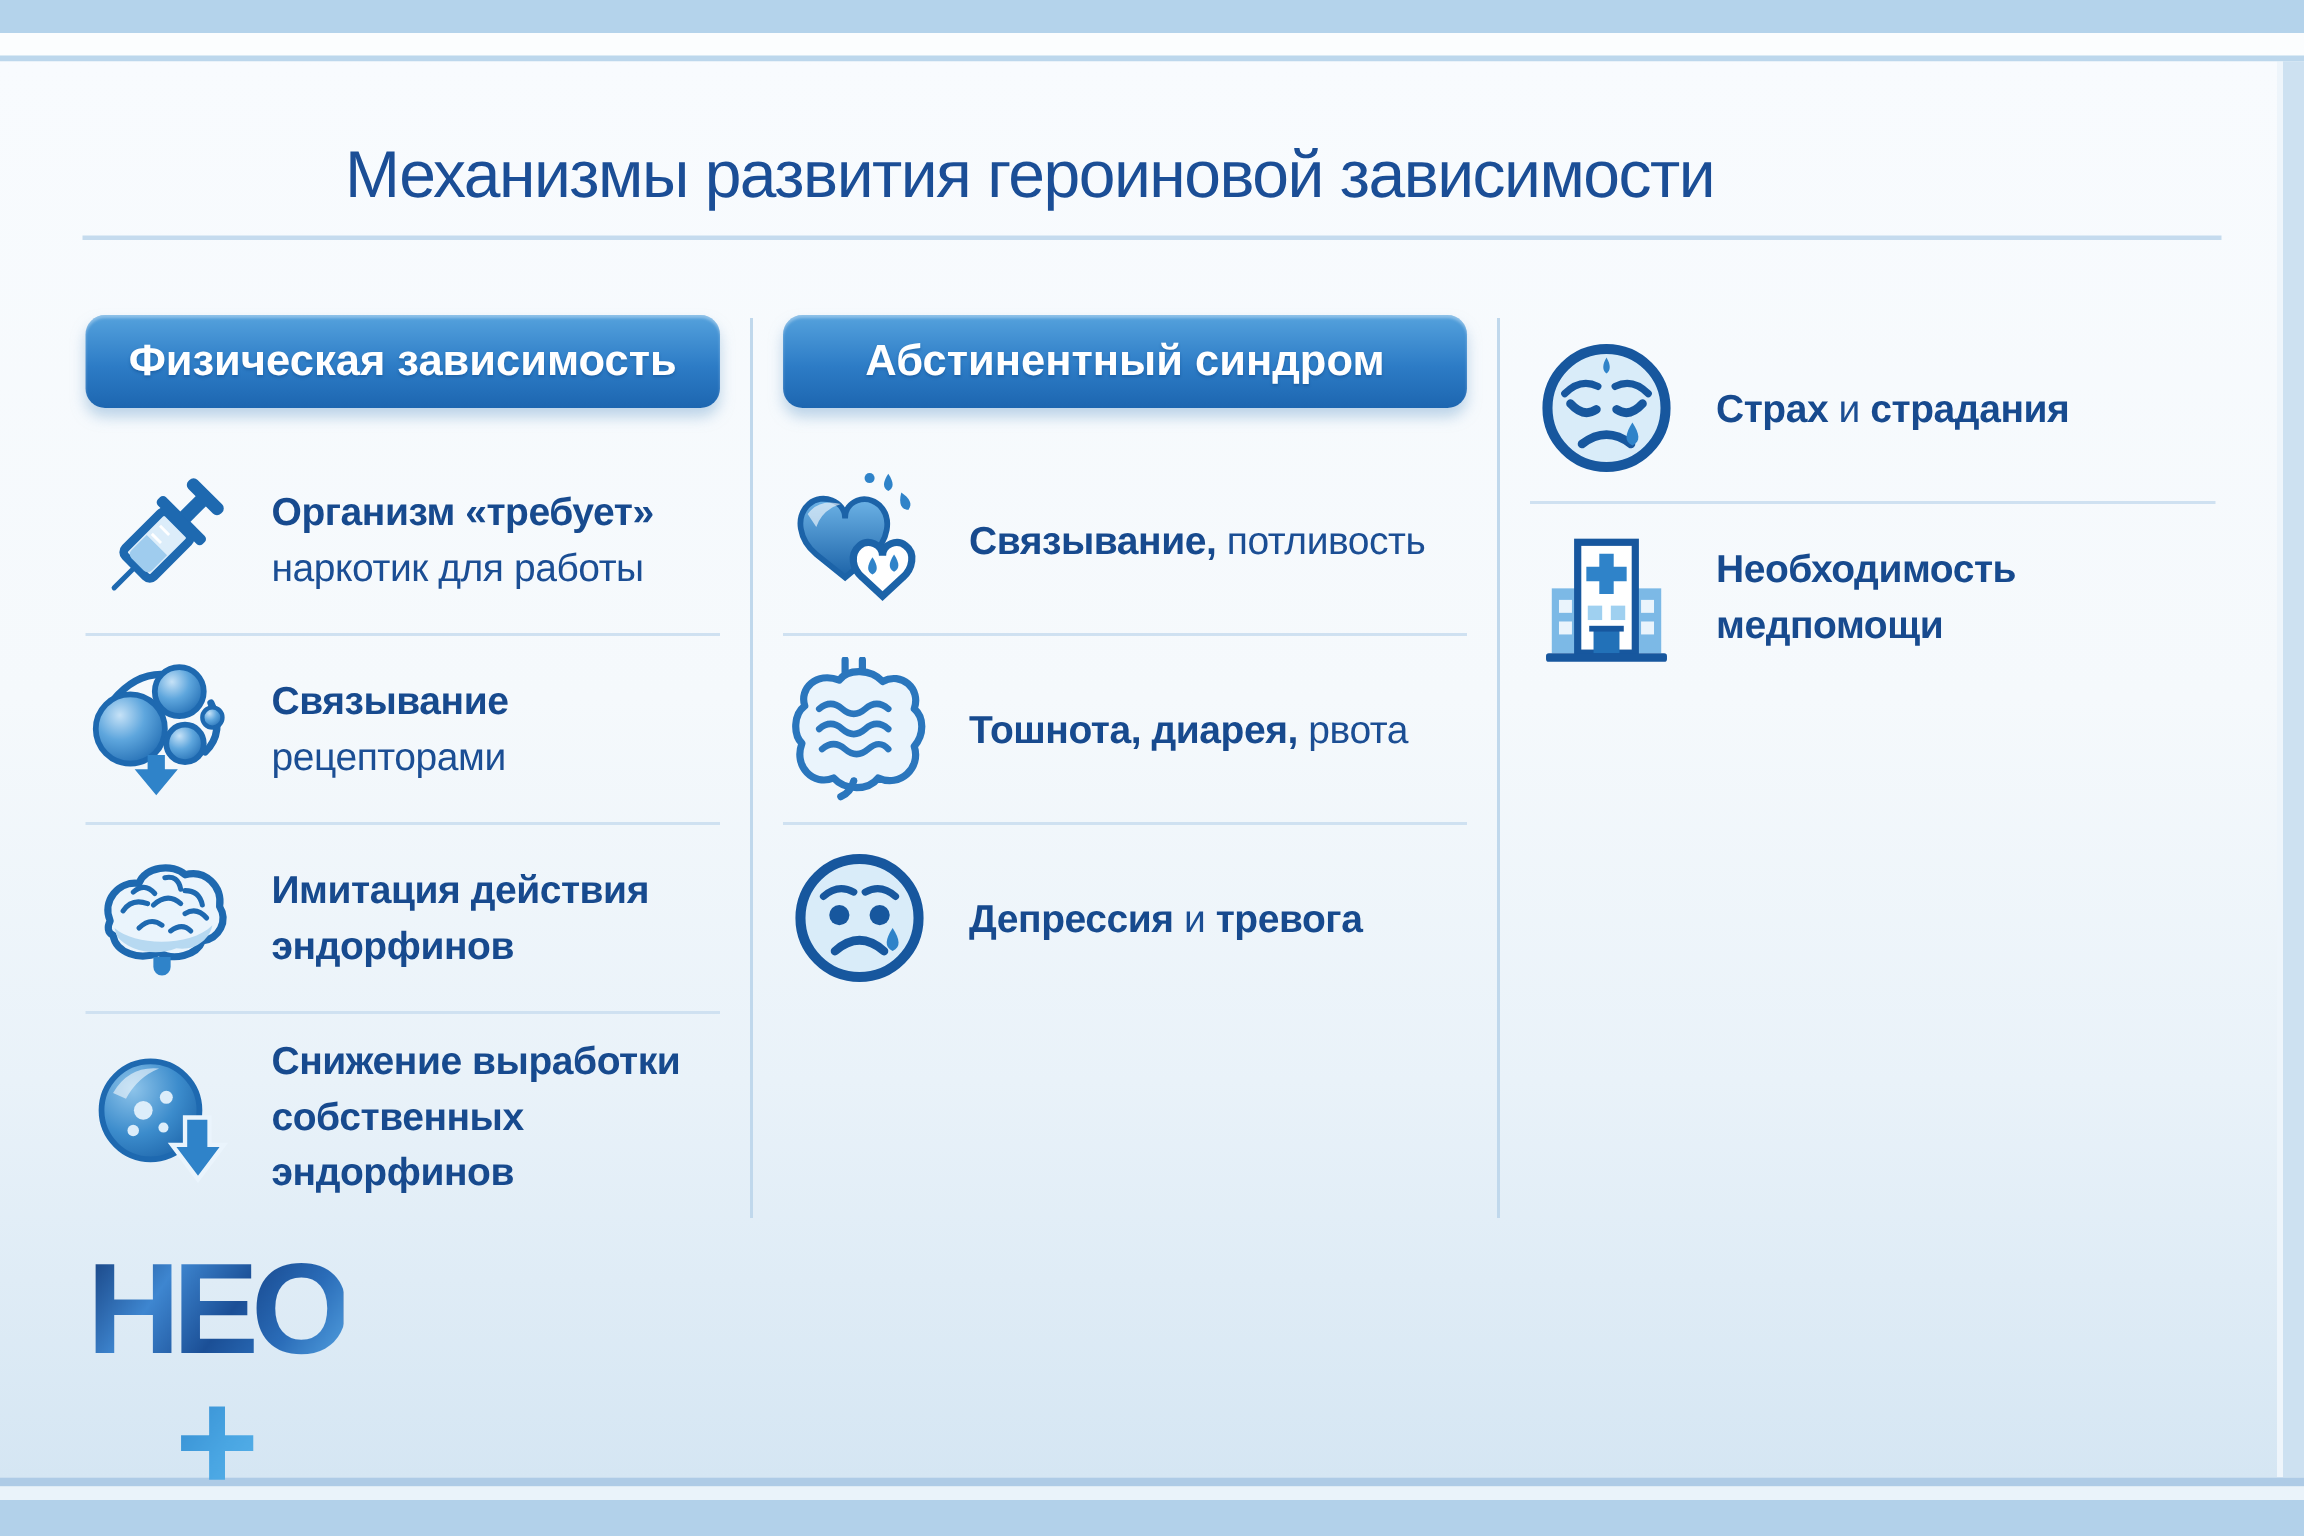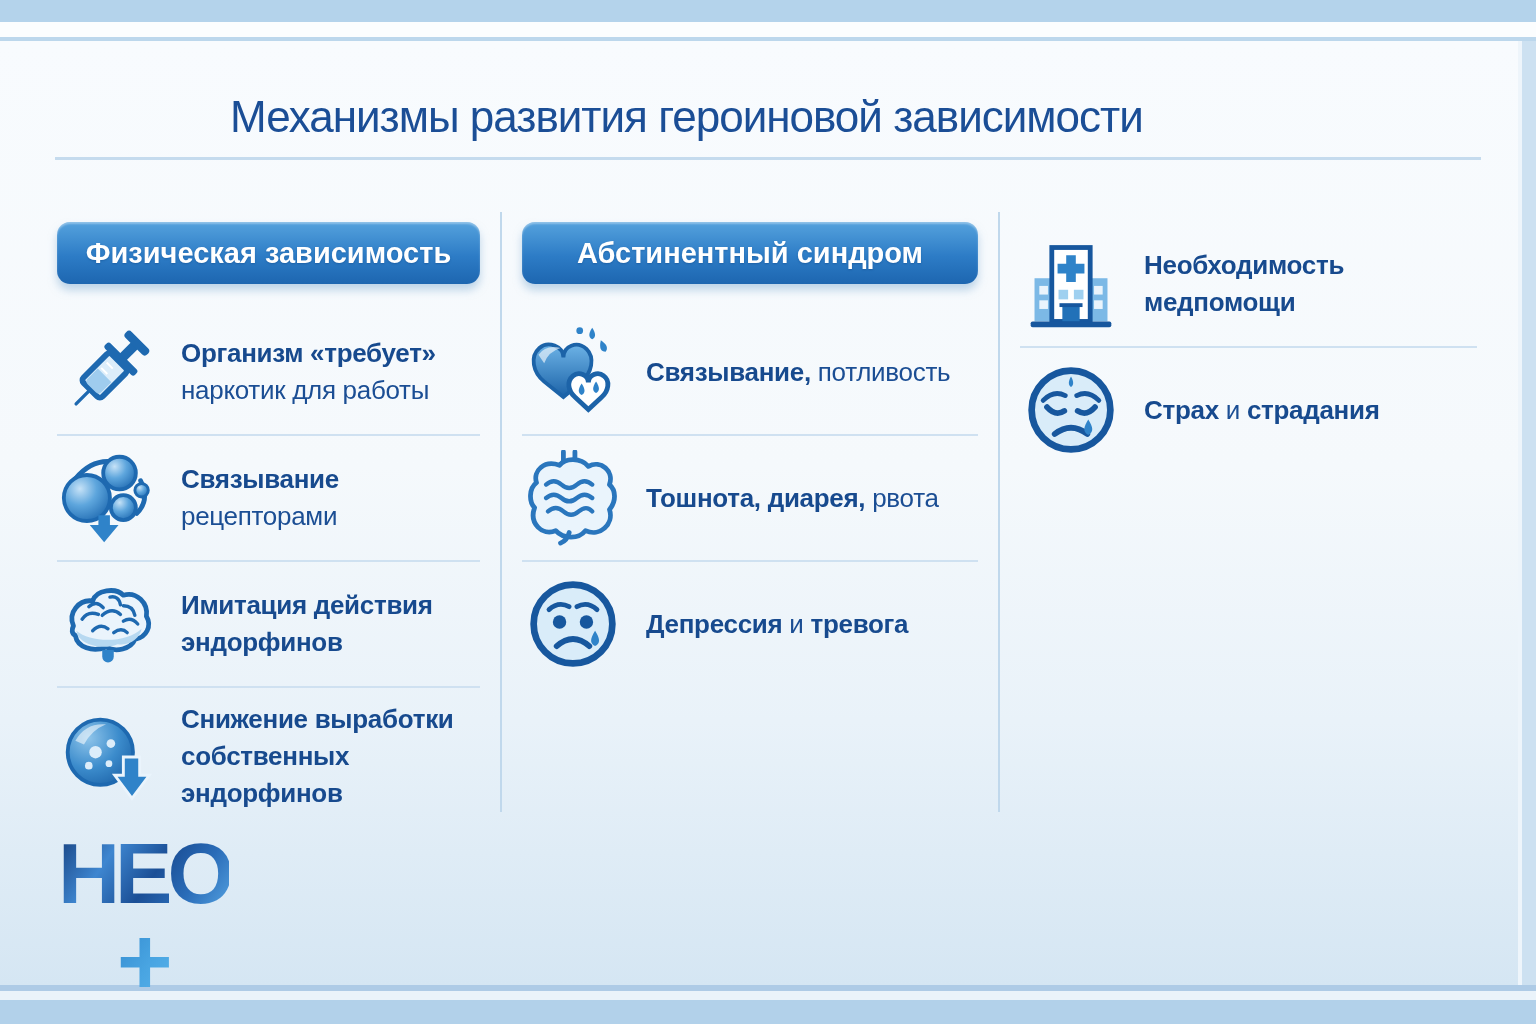--- a/index.html
+++ b/index.html
@@ -18,21 +18,21 @@
   .bottom-white{position:absolute;bottom:24px;left:0;right:0;height:9px;background:#eaf3fa;}
   .bottom-band{position:absolute;bottom:0;left:0;right:0;height:24px;background:#b2d1ea;}
 
   .page-title{
     position:absolute;top:76px;left:214px;margin:16px;
     font-size:44px;font-weight:normal;color:#1b4e96;letter-spacing:-1px;
   }
   .title-rule{position:absolute;top:157px;left:55px;width:1426px;height:3px;background:#c5dbee;}
 
   .columns{position:absolute;top:210px;left:57px;width:1420px;
-    display:grid;grid-template-columns:423px 456px 457px;column-gap:42px;margin-top:12px;}
+    display:grid;grid-template-columns:423px 456px 457px;column-gap:42px;}
   .v-sep{position:absolute;top:212px;width:2px;height:600px;background:#c0d8ec;}
   .v-sep.s1{left:500px;} .v-sep.s2{left:998px;}
 
   .col-header{
     height:62px;border-radius:13px;display:flex;align-items:center;justify-content:center;
     background:linear-gradient(180deg,#55a2dd 0%,#2d7cc6 55%,#1d66b0 100%);
     box-shadow:0 6px 9px rgba(140,180,215,.55), inset 0 2px 2px rgba(255,255,255,.35);
     margin-bottom:26px;
   }
   .col-header span{color:#ffffff;font-size:29px;font-weight:bold;text-shadow:0 1px 2px rgba(10,60,120,.35);}
@@ -222,57 +222,57 @@
             <div class="line"><span class="seg bold">Депрессия</span><span class="seg"> и </span><span class="seg bold">тревога</span></div>
           </div>
         </div>
       </div>
     </section>
     <section class="column">
       <div class="items">
         <div class="item">
           <span class="icon">
             <svg viewBox="0 0 100 100">
+<circle cx="50" cy="50" r="41" fill="#d9ecf9" stroke="#17579e" stroke-width="7"></circle>
+<path d="M50 15 C53 20 53 24 50 26 C47 24 47 20 50 15 Z" fill="#2f83c9"></path>
+<path d="M21 40 q11 -11 23 -5" stroke="#17579e" stroke-width="5" fill="none" stroke-linecap="round"></path>
+<path d="M56 35 q12 -6 23 5" stroke="#17579e" stroke-width="5" fill="none" stroke-linecap="round"></path>
+<path d="M25 47 q9 10 18 4" stroke="#17579e" stroke-width="6" fill="none" stroke-linecap="round"></path>
+<path d="M57 51 q9 6 18 -4" stroke="#17579e" stroke-width="6" fill="none" stroke-linecap="round"></path>
+<path d="M33 75 q17 -13 34 0" stroke="#17579e" stroke-width="6" fill="none" stroke-linecap="round"></path>
+<path d="M68 60 C73 68 74 73 68 76 C62 73 63 68 68 60 Z" fill="#2f83c9"></path>
+            </svg>
+          </span>
+          <div class="item-text">
+            <div class="line"><span class="seg bold">Страх</span><span class="seg"> и </span><span class="seg bold">страдания</span></div>
+          </div>
+        </div>
+        <div class="item">
+          <span class="icon">
+            <svg viewBox="0 0 100 100">
 <rect x="12" y="44" width="22" height="45" fill="#7cb9e6"></rect>
 <rect x="66" y="44" width="22" height="45" fill="#7cb9e6"></rect>
 <rect x="17" y="52" width="9" height="9" fill="#eaf4fc"></rect>
               <rect x="17" y="67" width="9" height="9" fill="#eaf4fc"></rect>
 <rect x="74" y="52" width="9" height="9" fill="#eaf4fc"></rect>
               <rect x="74" y="67" width="9" height="9" fill="#eaf4fc"></rect>
 <rect x="30" y="12" width="40" height="77" fill="#ffffff" stroke="#17579e" stroke-width="5"></rect>
 <path d="M45 20 h10 v9 h9 v10 h-9 v9 h-10 v-9 h-9 v-10 h9 Z" fill="#2f83c9"></path>
 <rect x="37" y="56" width="10" height="10" fill="#9fd0f0"></rect>
               <rect x="53" y="56" width="10" height="10" fill="#9fd0f0"></rect>
 <rect x="41" y="72" width="18" height="17" fill="#2271b8"></rect>
 <rect x="38" y="70" width="24" height="4" fill="#17579e"></rect>
 <rect x="8" y="89" width="84" height="6" rx="2" fill="#17579e"></rect>
             </svg>
           </span>
           <div class="item-text">
             <div class="line"><span class="seg bold">Необходимость</span></div>
             <div class="line"><span class="seg bold">медпомощи</span></div>
           </div>
         </div>
-        <div class="item">
-          <span class="icon">
-            <svg viewBox="0 0 100 100">
-<circle cx="50" cy="50" r="41" fill="#d9ecf9" stroke="#17579e" stroke-width="7"></circle>
-<path d="M50 15 C53 20 53 24 50 26 C47 24 47 20 50 15 Z" fill="#2f83c9"></path>
-<path d="M21 40 q11 -11 23 -5" stroke="#17579e" stroke-width="5" fill="none" stroke-linecap="round"></path>
-<path d="M56 35 q12 -6 23 5" stroke="#17579e" stroke-width="5" fill="none" stroke-linecap="round"></path>
-<path d="M25 47 q9 10 18 4" stroke="#17579e" stroke-width="6" fill="none" stroke-linecap="round"></path>
-<path d="M57 51 q9 6 18 -4" stroke="#17579e" stroke-width="6" fill="none" stroke-linecap="round"></path>
-<path d="M33 75 q17 -13 34 0" stroke="#17579e" stroke-width="6" fill="none" stroke-linecap="round"></path>
-<path d="M68 60 C73 68 74 73 68 76 C62 73 63 68 68 60 Z" fill="#2f83c9"></path>
-            </svg>
-          </span>
-          <div class="item-text">
-            <div class="line"><span class="seg bold">Страх</span><span class="seg"> и </span><span class="seg bold">страдания</span></div>
-          </div>
-        </div>
       </div>
     </section>
   </div>
 
 <div class="logo">
   <span class="word">НЕО</span>
   <span class="plus">+</span>
 </div>
 
 </body></html>

